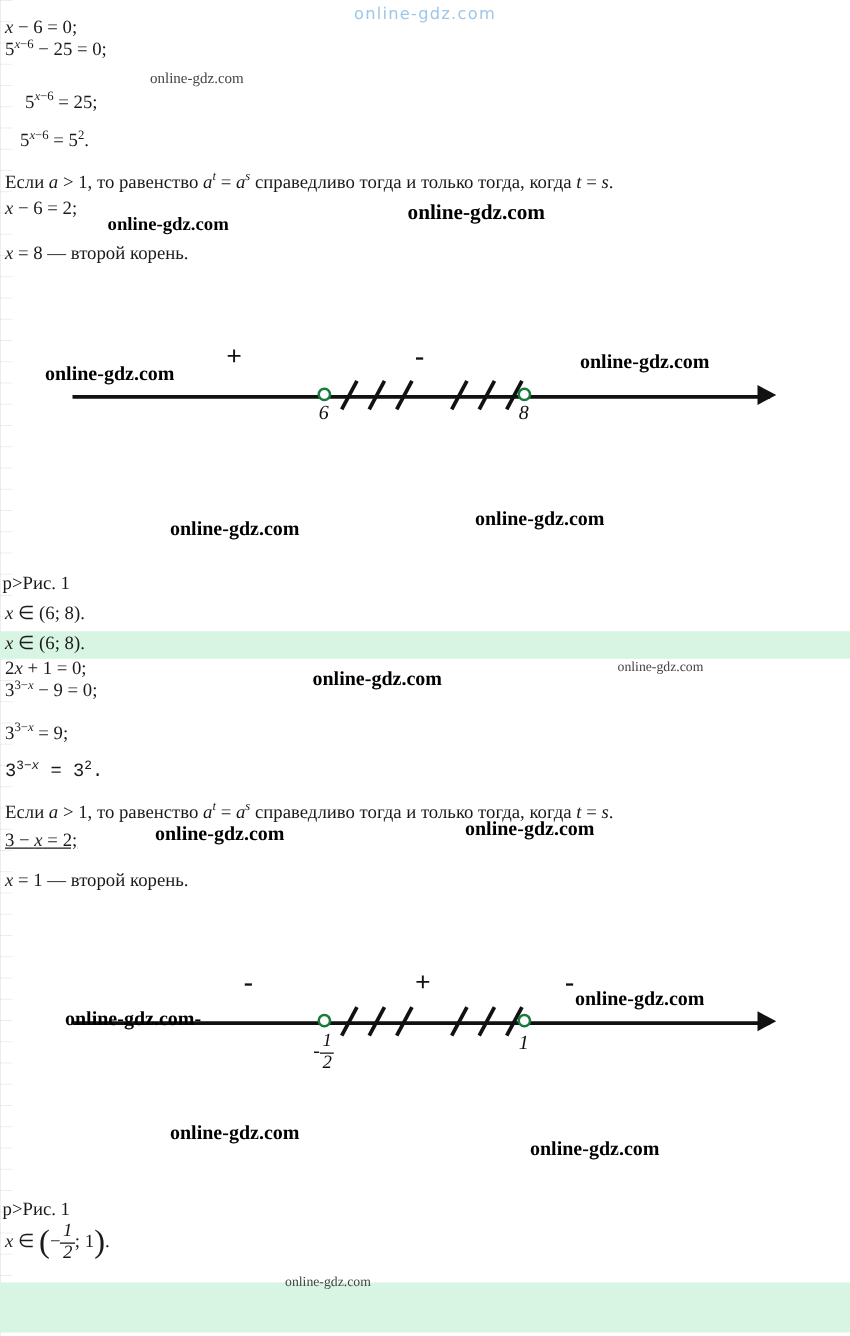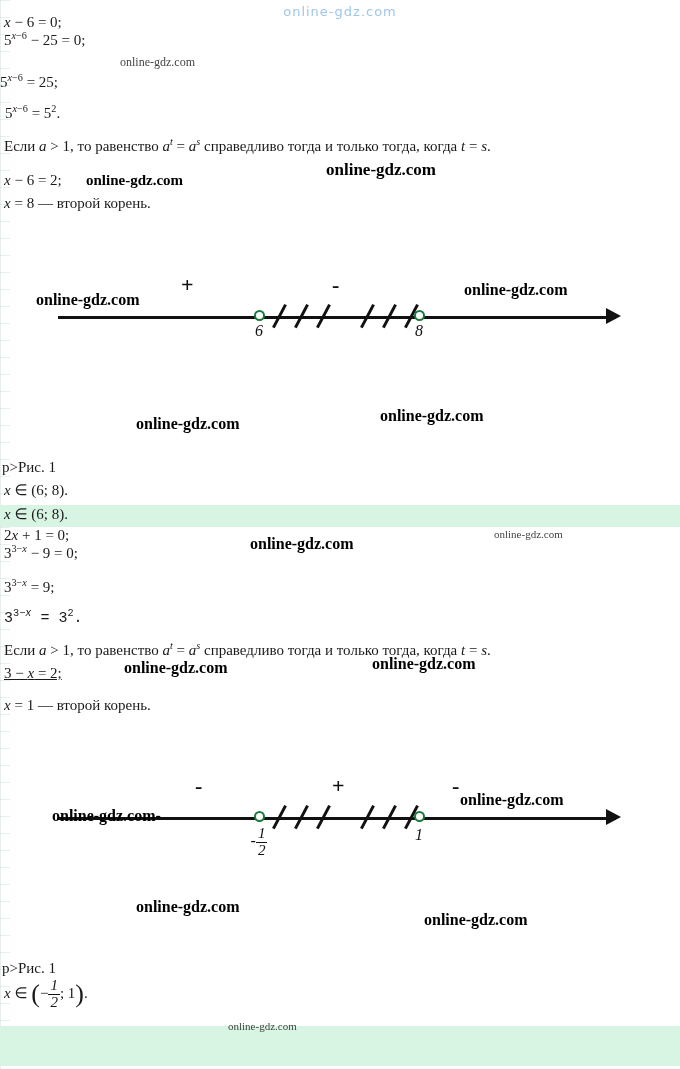--- a/index.html
+++ b/index.html
@@ -159,24 +159,24 @@
 <div class="page">
   <div class="grid-strip"></div>
   <div class="white-cover"></div>
 
   <div class="content">
 
     <div class="wm-top">online-gdz.com</div>
 
     <div class="ln" style="left:4px; top:14px;"><i>x</i> − 6 = 0;</div>
     <div class="ln" style="left:4px; top:30px;">5<sup><i>x</i>−6</sup> − 25 = 0;</div>
-    <div class="ln" style="left:0; top:72px;">5<sup><i>x</i>−6</sup> = 25;</div>
-    <div class="ln" style="left:5px; top:103px;">5<sup><i>x</i>−6</sup> = 5<sup>2</sup>.</div>
+    <div class="ln" style="left:20px; top:72px;">5<sup><i>x</i>−6</sup> = 25;</div>
+    <div class="ln" style="left:16px; top:103px;">5<sup><i>x</i>−6</sup> = 5<sup>2</sup>.</div>
     <div class="ln" style="left:4px; top:136px;">Если <i>a</i> &gt; 1, то равенство <i>a<sup>t</sup></i> = <i>a<sup>s</sup></i> справедливо тогда и только тогда, когда <i>t</i> = <i>s</i>.</div>
-    <div class="ln" style="left:4px; top:172px;font-family:Liberation Serif, serif;"><i>x</i> − 6 = 2;</div>
+    <div class="ln" style="left:4px; top:159px;font-family:Liberation Serif, serif;"><i>x</i> − 6 = 2;</div>
     <div class="ln" style="left:4px; top:195px;"><i>x</i> = 8 — второй корень.</div>
 
     <div>
       <div class="axis" style="left:58px; top:316px; width:558px;"></div>
       <div class="arrowhead" style="left:606px; top:308px;"></div>
 
       <div class="hatch" style="left:278px; top:303px;"></div>
       <div class="hatch" style="left:300px; top:303px;"></div>
       <div class="hatch" style="left:322px; top:303px;"></div>
       <div class="hatch" style="left:366px; top:303px;"></div>

